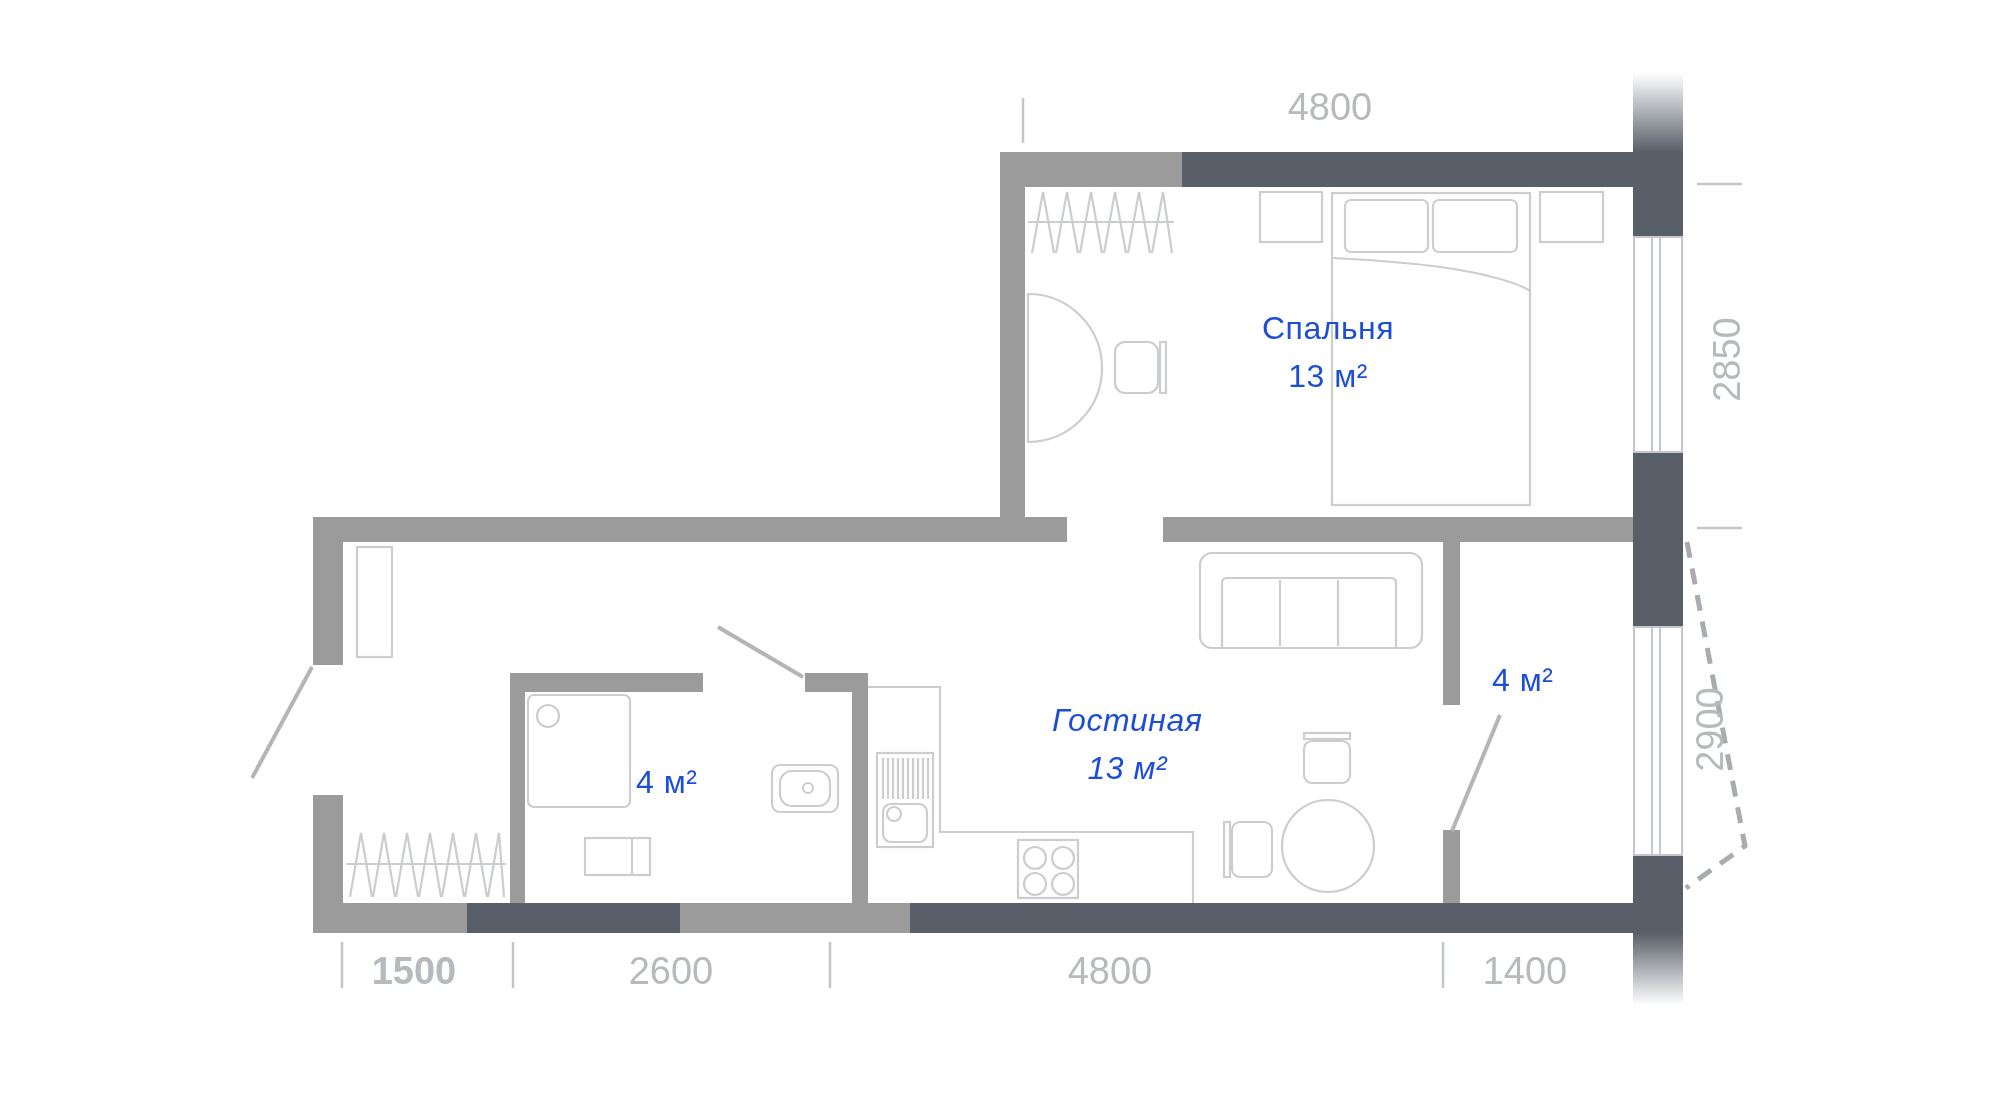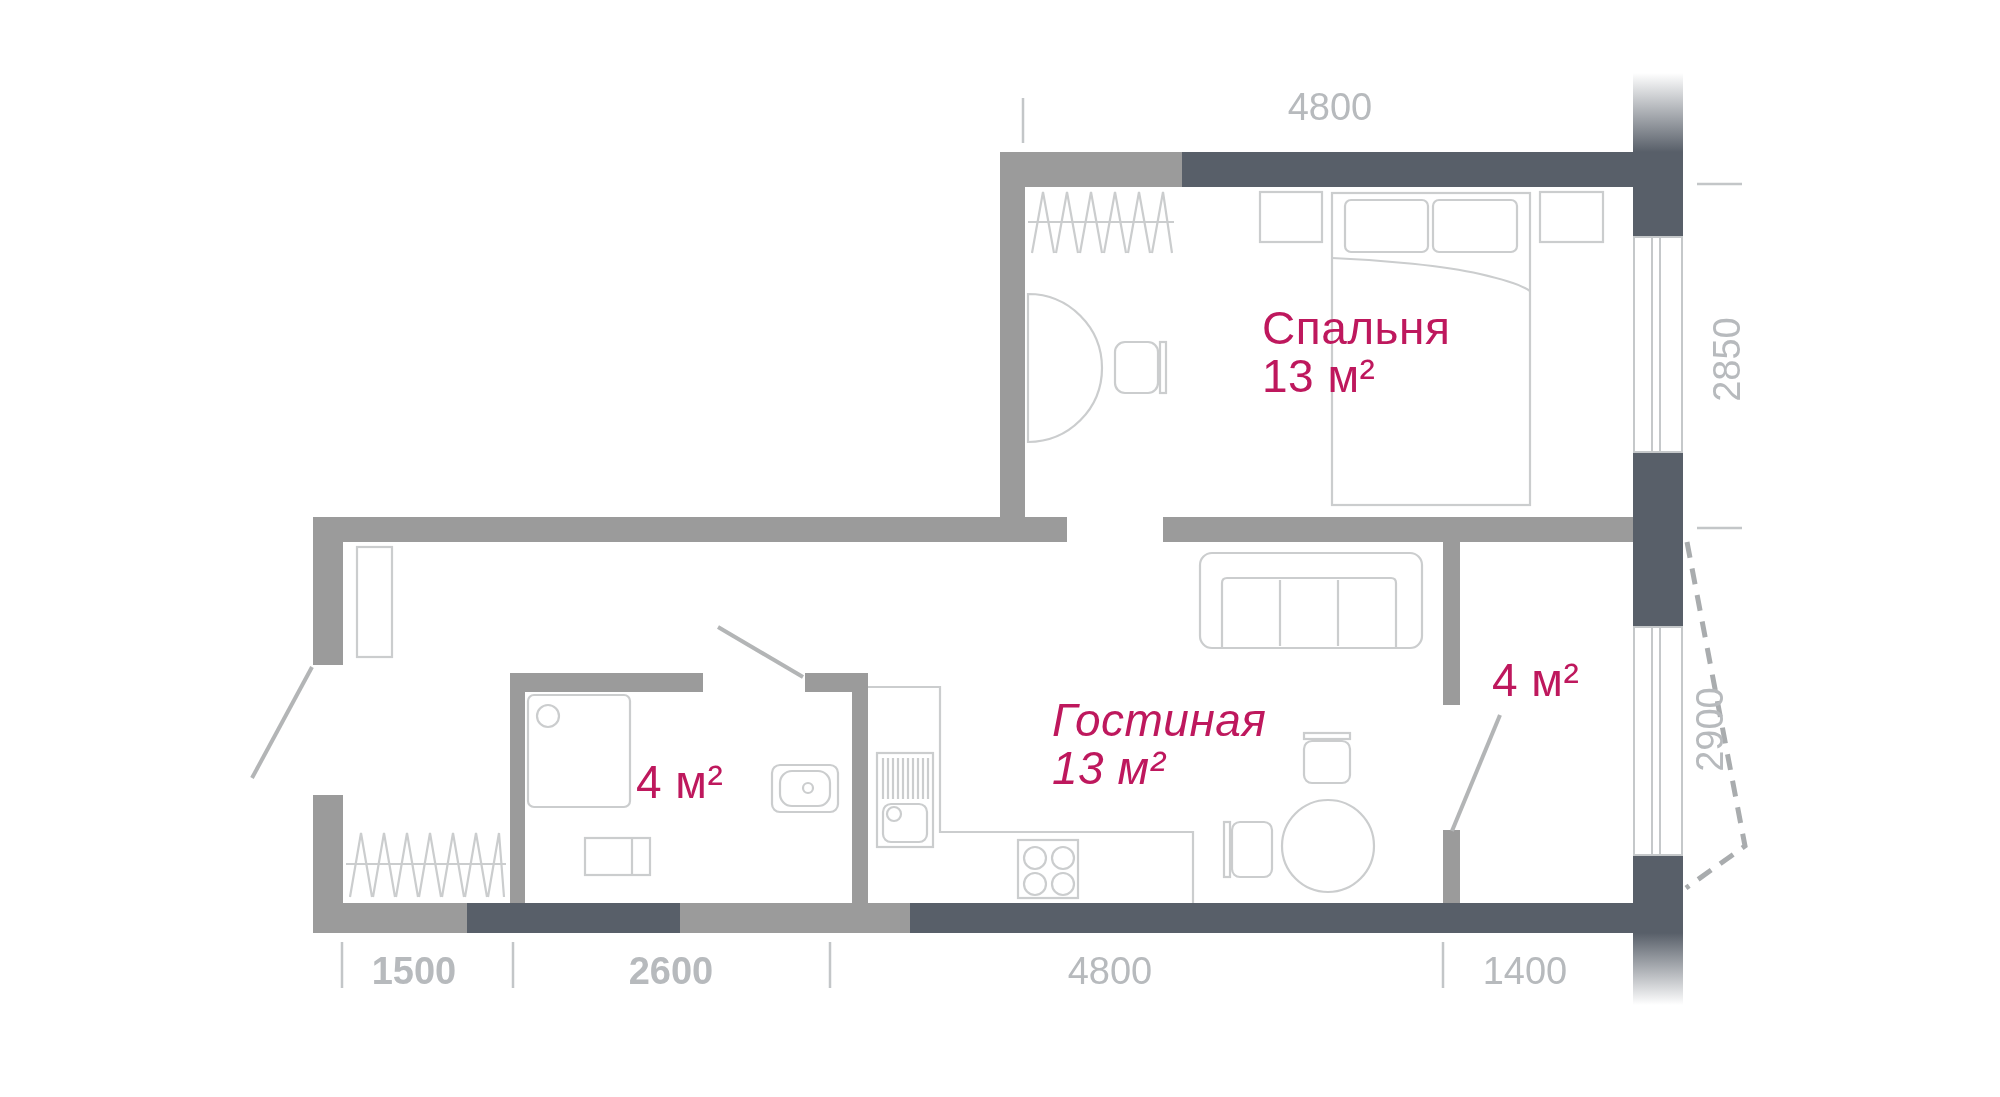--- a/index.html
+++ b/index.html
@@ -1,19 +1,19 @@
 <!DOCTYPE html>
 <html><head>
 <meta charset="utf-8">
 <style>
   html,body{margin:0;padding:0;background:#ffffff;}
   #stage{position:relative;width:2000px;height:1097px;background:#fff;overflow:hidden;
          font-family:"Liberation Sans", sans-serif;}
-  .room-label{position:absolute;color:#be185d;font-size:46px;font-weight:500;
-              line-height:48px;letter-spacing:0.5px;white-space:nowrap;}
+  .room-label{position:absolute;color:#1d4ed8;font-size:32px;font-weight:500;
+              line-height:48px;letter-spacing:0.5px;white-space:nowrap;text-align:center;}
   .dim{position:absolute;color:#b7babd;font-size:38px;font-weight:500;
        text-align:center;white-space:nowrap;}
   .dim.vert{transform:rotate(-90deg);transform-origin:center center;}
   svg{position:absolute;left:0;top:0;}
 </style>
 </head>
 <body>
 
 <div id="stage">
 
@@ -180,17 +180,17 @@
   <div class="room-label" style="left:1492px;top:656px;">
     <div>4 м²</div>
   </div>
 
   <div class="dim" style="left:1230px;top:86px;width:200px;">4800</div>
 
   <div class="dim vert" style="left:1662px;top:338px;width:130px;">2850</div>
   <div class="dim vert" style="left:1645px;top:708px;width:130px;">2900</div>
 
   <div class="dim" style="left:314px;top:950px;width:200px;font-weight:bold;">1500</div>
-  <div class="dim" style="left:571px;top:950px;width:200px;font-weight:bold;">2600</div>
+  <div class="dim" style="left:571px;top:950px;width:200px;">2600</div>
   <div class="dim" style="left:1010px;top:950px;width:200px;">4800</div>
   <div class="dim" style="left:1425px;top:950px;width:200px;text-align:center;">1400</div>
 
 </div>
 
 </body></html>

